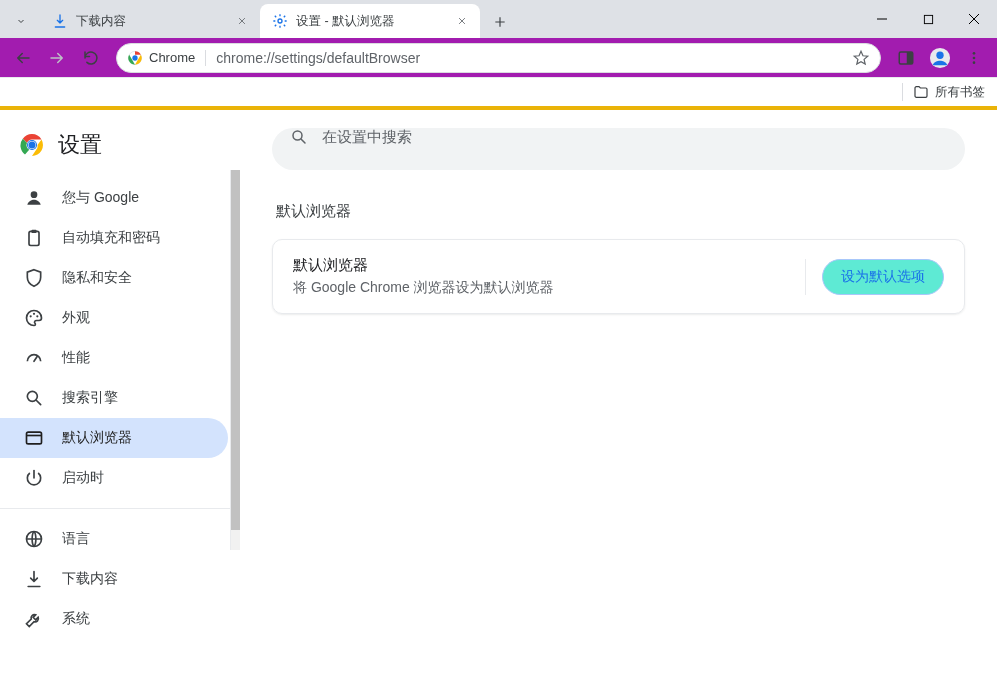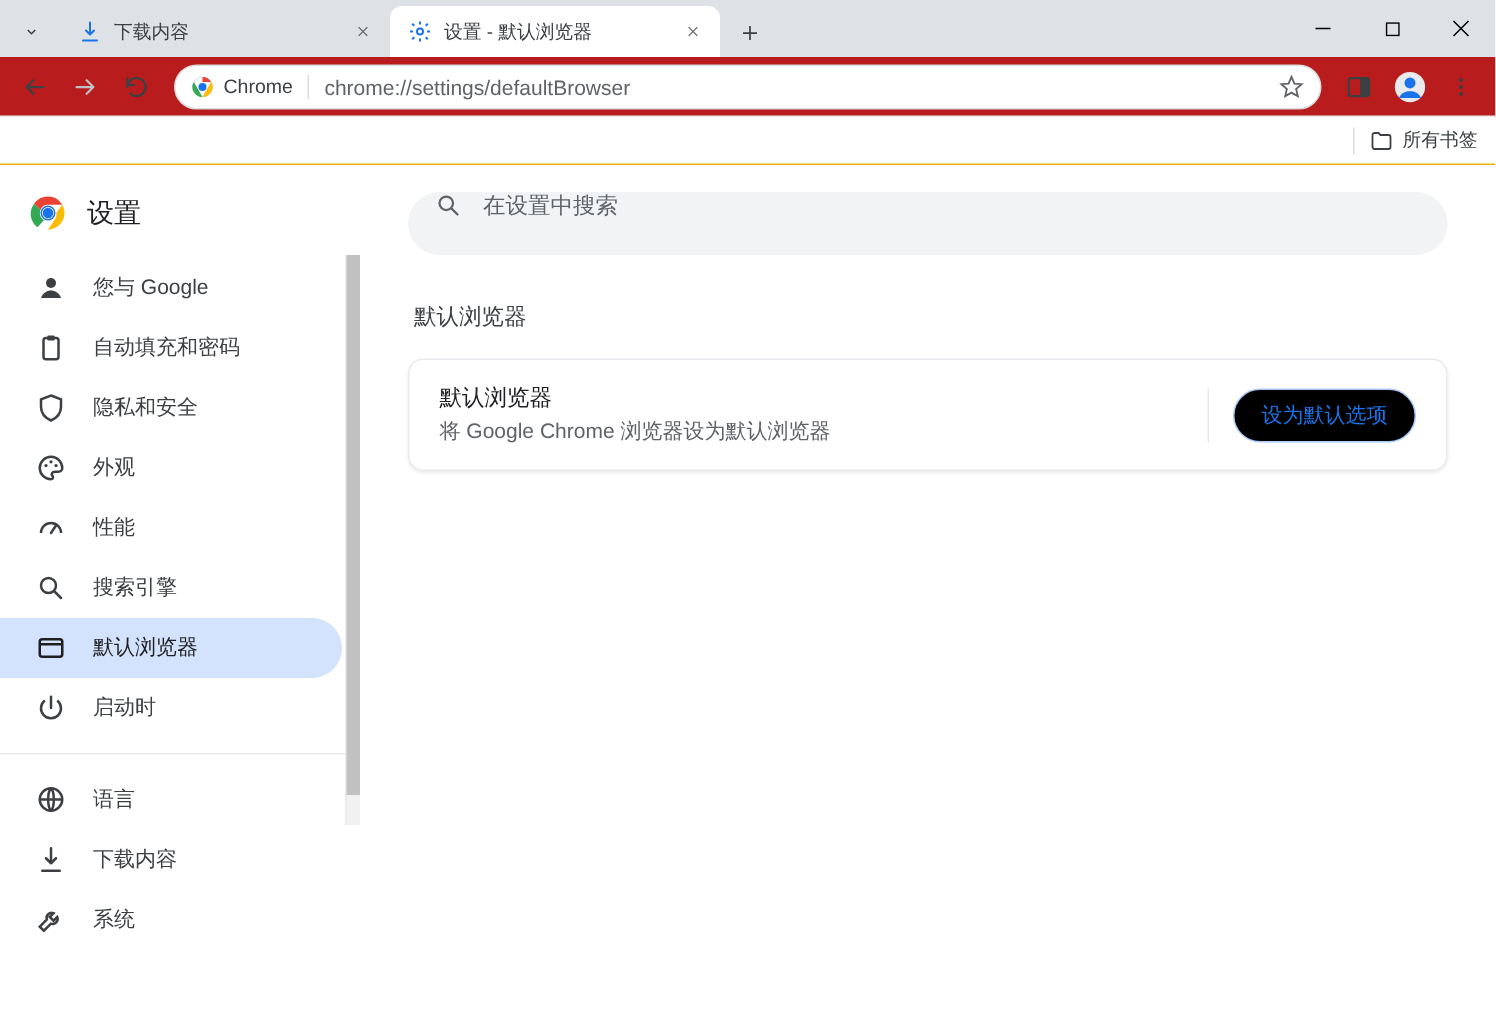--- a/index.html
+++ b/index.html
@@ -41,21 +41,21 @@
   .window-controls {
     position: absolute; right: 0; top: 0; height: 38px; display: flex;
   }
   .win-btn { width: 46px; display: flex; align-items: center; justify-content: center; color: #202124; }
 
   
   .toolbar {
     height: 40px;
     display: flex; align-items: center;
     padding: 0 8px;
-    background: #b91c1c;
+    background: #a21caf;
     border-bottom: 1px solid #e8eaed;
     gap: 4px;
   }
   .tool-btn { width: 30px; height: 30px; display: flex; align-items: center; justify-content: center; color: #3c4043; border-radius: 50%; }
   .tool-btn.disabled { color: #bdc1c6; }
   .omnibox {
     flex: 1;
     height: 30px;
     background: #fff;
     border: 1px solid #dadce0;
@@ -77,21 +77,21 @@
   .omnibox .url { flex: 1; color: #5f6368; }
   .omnibox .star { color: #5f6368; }
 
   
   .bookmarks-bar {
     height: 32px;
     display: flex; align-items: center; justify-content: flex-end;
     padding: 0 12px;
     font-size: 12.5px;
     color: #3c4043;
-    border-bottom: 1px solid #eab308;
+    border-bottom: 4px solid #eab308;
     gap: 10px;
   }
   .bm-sep { width: 1px; height: 18px; background: #dadce0; }
   .bm-item { display: flex; align-items: center; gap: 6px; }
 
   
   .content {
     display: flex;
     height: calc(675px - 38px - 40px - 32px);
   }
@@ -100,21 +100,21 @@
   .sidebar {
     width: 240px;
     padding-top: 14px;
     position: relative;
     overflow: hidden;
   }
   .sb-header {
     display: flex; align-items: center;
     padding: 6px 16px 18px 20px;
     gap: 14px;
-    font-size: 18px;
+    font-size: 22px;
     color: #202124;
   }
   .sb-item {
     display: flex; align-items: center;
     height: 40px;
     padding: 0 16px 0 24px;
     gap: 18px;
     font-size: 14px;
     color: #3c4043;
     border-radius: 0 20px 20px 0;
@@ -156,21 +156,21 @@
   }
   .card-text .line1 { font-size: 15px; color: #202124; margin-bottom: 4px; }
   .card-text .line2 { font-size: 14px; color: #5f6368; }
   .card-sep { width: 1px; height: 36px; background: #e8eaed; margin: 0 16px; }
   .pill-btn {
     border: 1px solid #a8c7fa;
     color: #1a73e8;
     border-radius: 18px;
     padding: 8px 18px;
     font-size: 14px;
-    background: #000000;
+    background: #5eead4;
     cursor: pointer;
   }
 
   
   svg { display: block; }
 </style>
 </head>
 <body>
 
 <div class="titlebar">

